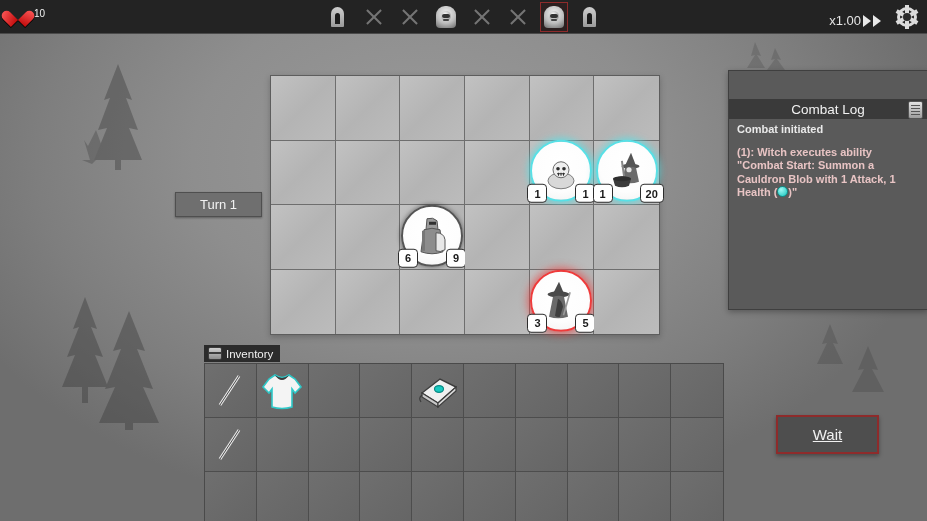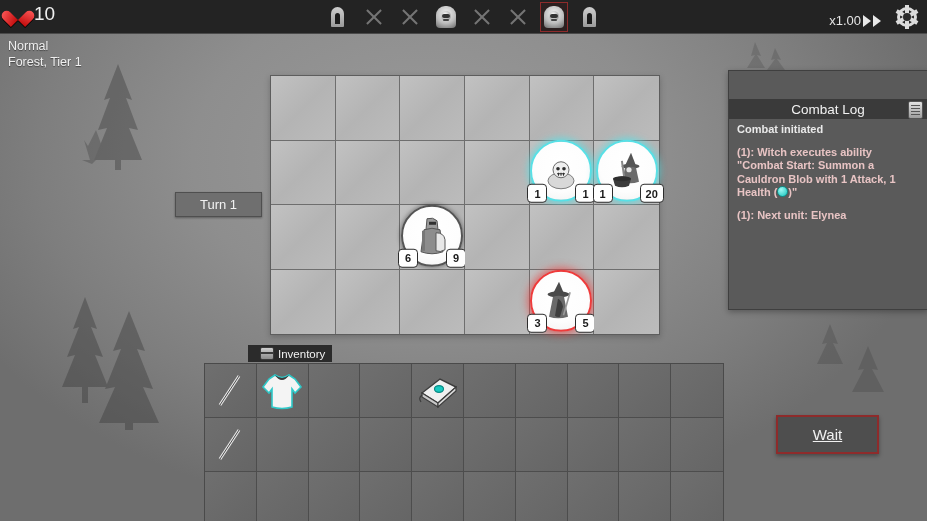--- a/index.html
+++ b/index.html
@@ -11,21 +11,21 @@
 
   
   #topbar{position:absolute;left:0;top:0;width:927px;height:33px;background:#232323;
           border-bottom:1px solid #4a4a4a;z-index:40;}
   #hp{position:absolute;left:8px;top:4px;display:flex;align-items:center;gap:6px;}
   .heart{width:20px;height:19px;position:relative;filter:drop-shadow(0 1px 0 #000);}
   .heart:before,.heart:after{content:"";position:absolute;top:0;width:10px;height:16px;
       background:linear-gradient(160deg,#ff5a5a,#c00a0a);border-radius:10px 10px 0 0;}
   .heart:before{left:10px;transform:rotate(45deg);transform-origin:0 100%;}
   .heart:after{left:0;transform:rotate(-45deg);transform-origin:100% 100%;}
-  #hpval{color:#f0f0f0;font-size:19px;line-height:19px;}
+  #hpval{color:#f0f0f0;font-size:10px;line-height:19px;}
 
   #turnorder{position:absolute;left:0;right:0;top:0;height:33px;display:flex;
              align-items:center;justify-content:center;gap:10px;}
   .tslot{width:26px;height:28px;display:flex;align-items:center;justify-content:center;position:relative;}
   .tslot.active{outline:1px solid #8e2b2b;background:#2c2020;}
   .door{width:13px;height:20px;background:linear-gradient(180deg,#cfcfcf,#9a9a9a);
         border-radius:7px 7px 1px 1px;position:relative;}
   .door:after{content:"";position:absolute;left:4px;top:6px;width:5px;height:11px;
         background:#1b1b1b;border-radius:3px 3px 0 0;}
   .xsword{width:20px;height:20px;position:relative;opacity:.55;}
@@ -97,21 +97,21 @@
   #logbody{padding:4px 8px;font-weight:bold;}
   .logline{color:#e9e9e9;font-size:11px;line-height:13.5px;margin-bottom:9px;}
   .logline.pink{color:#e8c4c4;}
   .gem{display:inline-block;width:9px;height:9px;border-radius:50%;
        background:radial-gradient(circle at 35% 30%,#9ff7f3,#15c5bd);border:1px solid #0c8d88;
        vertical-align:-1px;}
 
   
   #invwrap{position:absolute;left:204px;top:345px;}
   #invtab{display:inline-flex;align-items:center;gap:4px;background:#2b2b2b;
-          padding:2px 7px 2px 12px;position:relative;z-index:3;margin-left:44px;}
+          padding:2px 7px 2px 4px;position:relative;z-index:3;}
   #invtab span.lbl{color:#f0f0f0;font-size:11.5px;}
   .chesticon{width:12px;height:11px;background:linear-gradient(180deg,#cfcfcf,#8d8d8d);
              border:1px solid #3c3c3c;border-radius:2px;position:relative;}
   .chesticon:after{content:"";position:absolute;left:-1px;top:4px;right:-1px;height:2px;background:#3c3c3c;}
   #invgrid{width:518px;height:162px;border:1px solid #4a4a4a;margin-top:-1px;
            display:grid;grid-template-columns:repeat(10,1fr);grid-template-rows:repeat(3,1fr);
            background:#6a6a6a;}
   .slot{border-right:1px solid #4d4d4d;border-bottom:1px solid #4d4d4d;position:relative;
         background:linear-gradient(135deg,#6f6f6f,#656565);display:flex;align-items:center;justify-content:center;}
   .slot:nth-child(10n){border-right:none;}
@@ -206,24 +206,20 @@
 
     <div id="gear">
       <div class="t"></div>
         <div class="t2"></div>
         <div class="t3"></div>
       <div class="g"></div>
         <div class="c"></div>
     </div>
   </div>
 
-  <div id="status">
-    <div>Normal</div>
-    <div>Forest, Tier 1</div>
-  </div>
 
   <div id="turnlabel">Turn 1</div>
 
   <div id="grid">
     <div class="cell"></div>
     <div class="cell"></div>
     <div class="cell"></div>
     <div class="cell"></div>
     <div class="cell"></div>
     <div class="cell"></div>
@@ -309,21 +305,20 @@
   </div>
 
   <div id="log">
     <div id="logheader">
       <div id="logtitle">Combat Log</div>
       <div id="logicon"></div>
     </div>
     <div id="logbody">
       <div class="logline">Combat initiated</div>
       <div class="logline pink">(1): Witch executes ability "Combat Start: Summon a Cauldron Blob with 1 Attack, 1 Health (<span class="gem"></span>)"</div>
-      <div class="logline pink">(1): Next unit: Elynea</div>
     </div>
   </div>
 
   <div id="invwrap">
     <div id="invtab">
       <span class="chesticon"></span>
       <span class="lbl">Inventory</span>
     </div>
     <div id="invgrid">
       <div class="slot">

